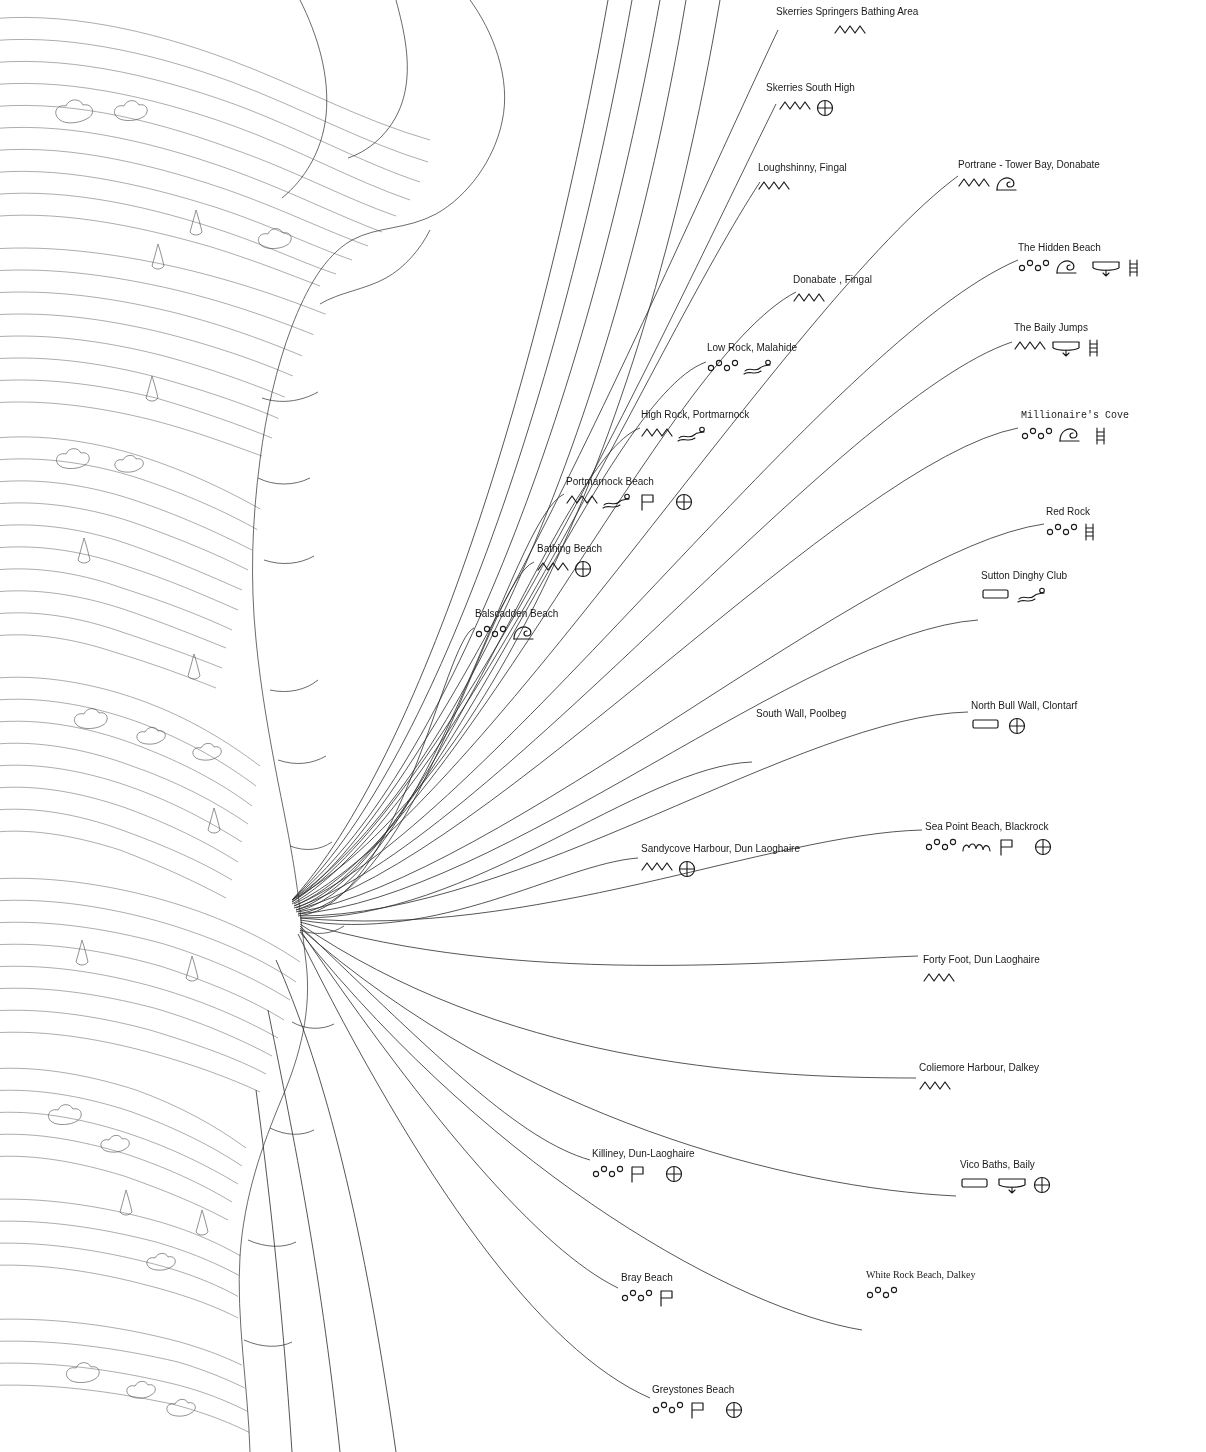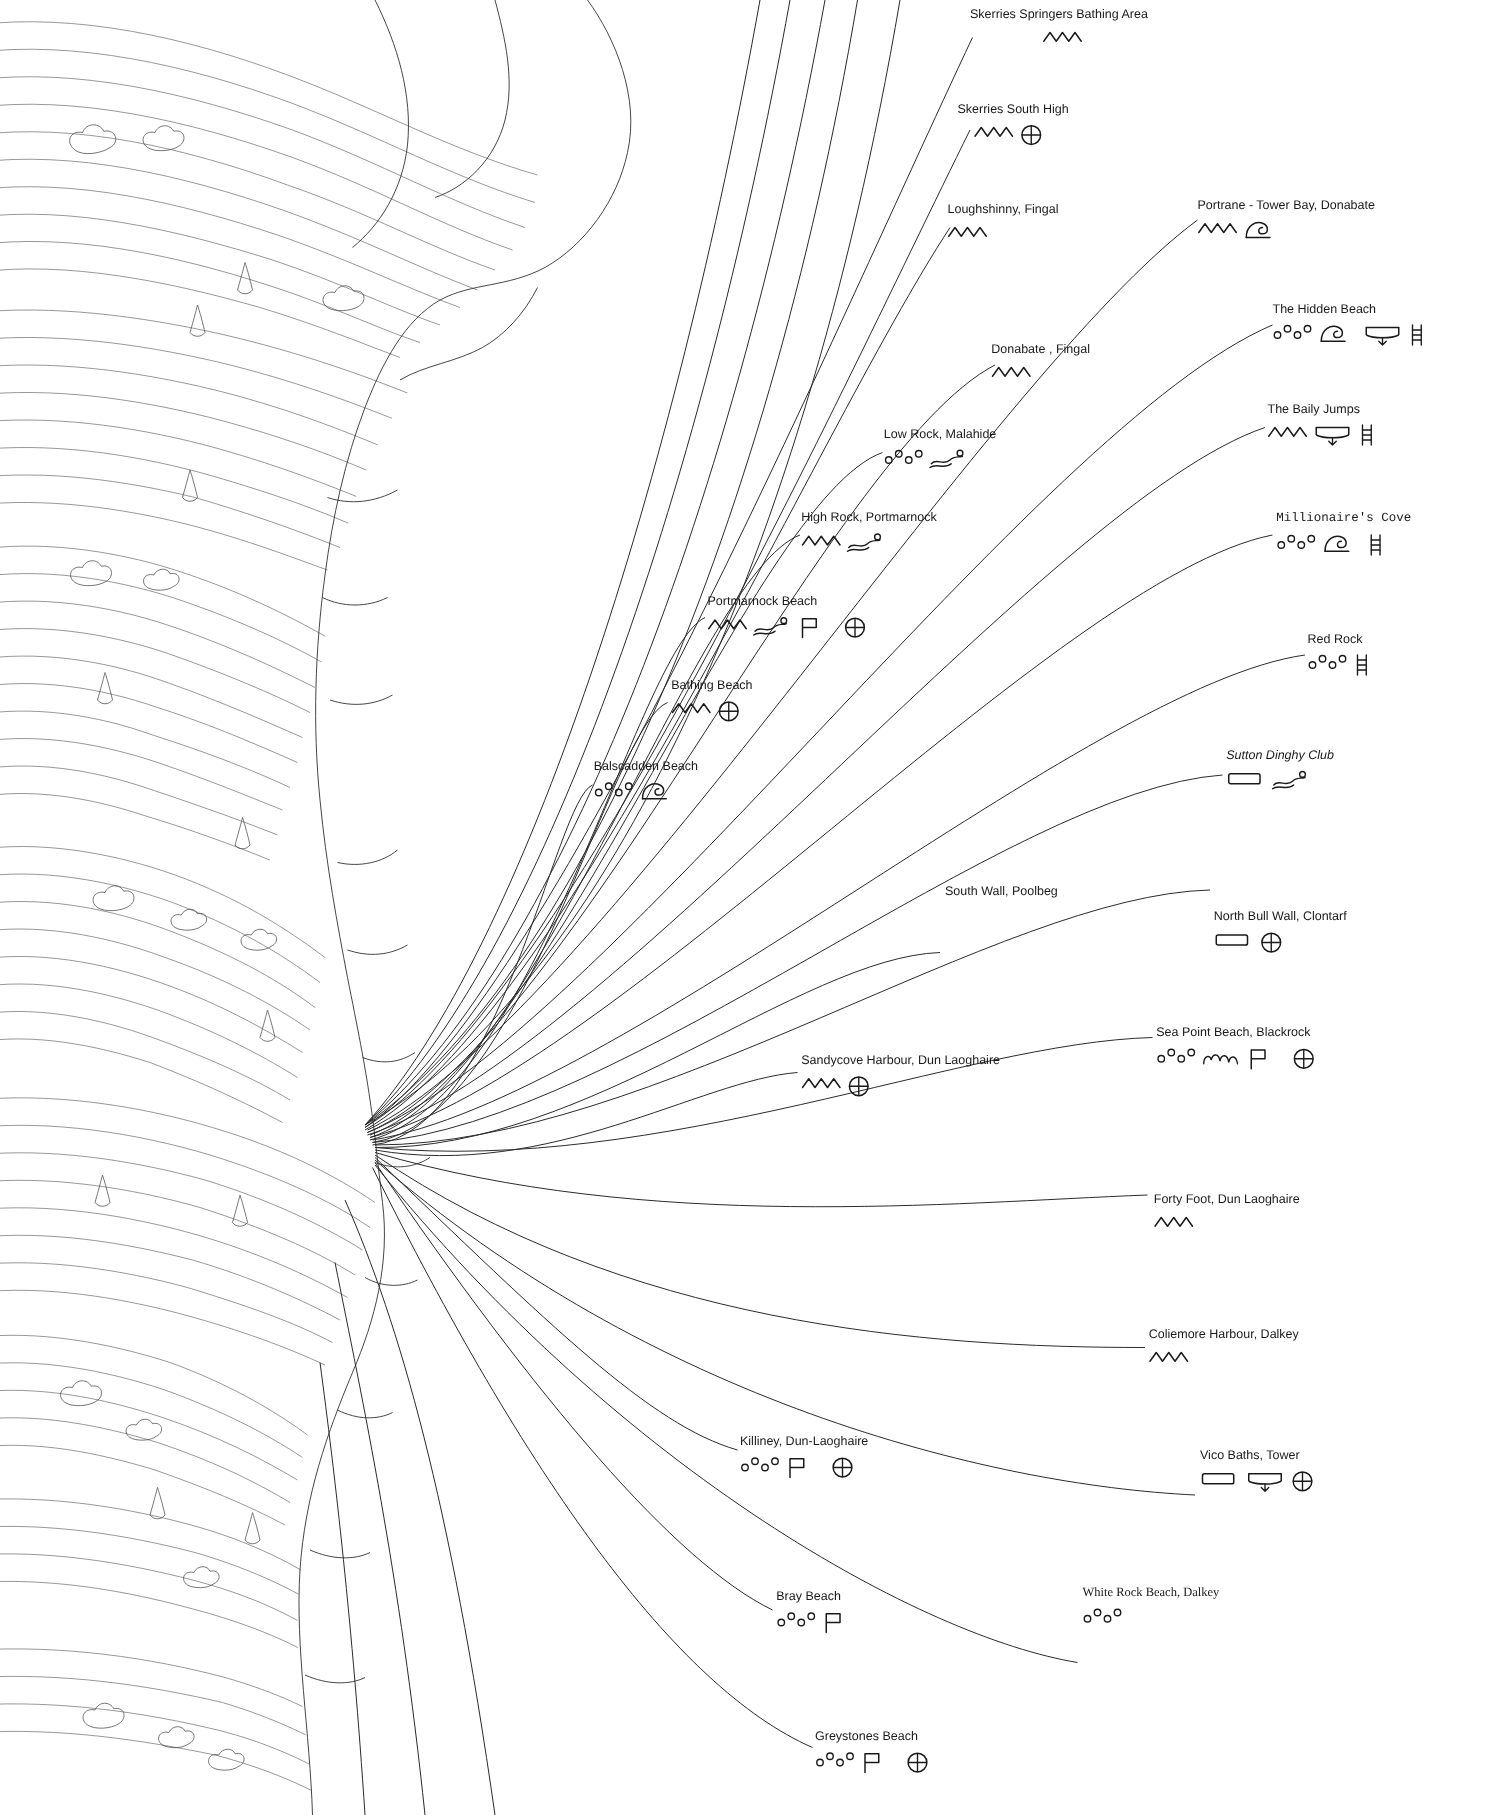--- a/index.html
+++ b/index.html
@@ -473,21 +473,21 @@
             </svg>
           </span>
           <span class="icon">
             <svg width="20" height="20" viewBox="0 0 20 20">
               <circle cx="10" cy="10" r="7.5" fill="none" stroke="#1a1a1a" stroke-width="1.2"></circle>
               <path d="M2.5 10 L17.5 10 M10 2.5 L10 17.5" stroke="#1a1a1a" stroke-width="1.1" fill="none"></path>
             </svg>
           </span>
         </div>
       </div>
-      <div class="label" style="left: 981px; top: 599px; font-style: italic;">
+      <div class="label" style="left: 981px; top: 570px;">
         <span class="label-text">Sutton Dinghy Club</span>
         <div class="icon-row left">
           <span class="icon">
             <svg width="30" height="16" viewBox="0 0 30 16">
               <rect x="2" y="4" width="25" height="8" rx="1.5" fill="none" stroke="#1a1a1a" stroke-width="1.2"></rect>
             </svg>
           </span>
           <span class="icon">
             <svg width="34" height="18" viewBox="0 0 34 18">
               <circle cx="25" cy="4.5" r="2.3" fill="none" stroke="#1a1a1a" stroke-width="1.1"></circle>
@@ -509,21 +509,21 @@
             </svg>
           </span>
           <span class="icon">
             <svg width="26" height="18" viewBox="0 0 26 18">
               <path d="M3 15 C3 5, 11 1, 17 4 C21 6, 21 12, 16 12 C12 12, 12 7, 16 7" fill="none" stroke="#1a1a1a" stroke-width="1.2" stroke-linecap="round"></path>
               <path d="M3 15 L22 15" fill="none" stroke="#1a1a1a" stroke-width="1.2" stroke-linecap="round"></path>
             </svg>
           </span>
         </div>
       </div>
-      <div class="label" style="left: 971px; top: 728px;">
+      <div class="label" style="left: 971px; top: 700px;">
         <span class="label-text">North Bull Wall, Clontarf</span>
         <div class="icon-row left">
           <span class="icon">
             <svg width="30" height="16" viewBox="0 0 30 16">
               <rect x="2" y="4" width="25" height="8" rx="1.5" fill="none" stroke="#1a1a1a" stroke-width="1.2"></rect>
             </svg>
           </span>
           <span class="icon">
             <svg width="20" height="20" viewBox="0 0 20 20">
               <circle cx="10" cy="10" r="7.5" fill="none" stroke="#1a1a1a" stroke-width="1.2"></circle>
@@ -620,21 +620,21 @@
           </span>
           <span class="icon">
             <svg width="20" height="20" viewBox="0 0 20 20">
               <circle cx="10" cy="10" r="7.5" fill="none" stroke="#1a1a1a" stroke-width="1.2"></circle>
               <path d="M2.5 10 L17.5 10 M10 2.5 L10 17.5" stroke="#1a1a1a" stroke-width="1.1" fill="none"></path>
             </svg>
           </span>
         </div>
       </div>
       <div class="label" style="left: 960px; top: 1159px;">
-        <span class="label-text">Vico Baths, Tower</span>
+        <span class="label-text">Vico Baths, Baily</span>
         <div class="icon-row left">
           <span class="icon">
             <svg width="30" height="16" viewBox="0 0 30 16">
               <rect x="2" y="4" width="25" height="8" rx="1.5" fill="none" stroke="#1a1a1a" stroke-width="1.2"></rect>
             </svg>
           </span>
           <span class="icon">
             <svg width="34" height="20" viewBox="0 0 34 20">
               <path d="M3 4 L29 4" stroke="#1a1a1a" stroke-width="1.2" stroke-linecap="round" fill="none"></path>
               <path d="M3 4 L3 10 M29 4 L29 10" stroke="#1a1a1a" stroke-width="1.2" fill="none"></path>

